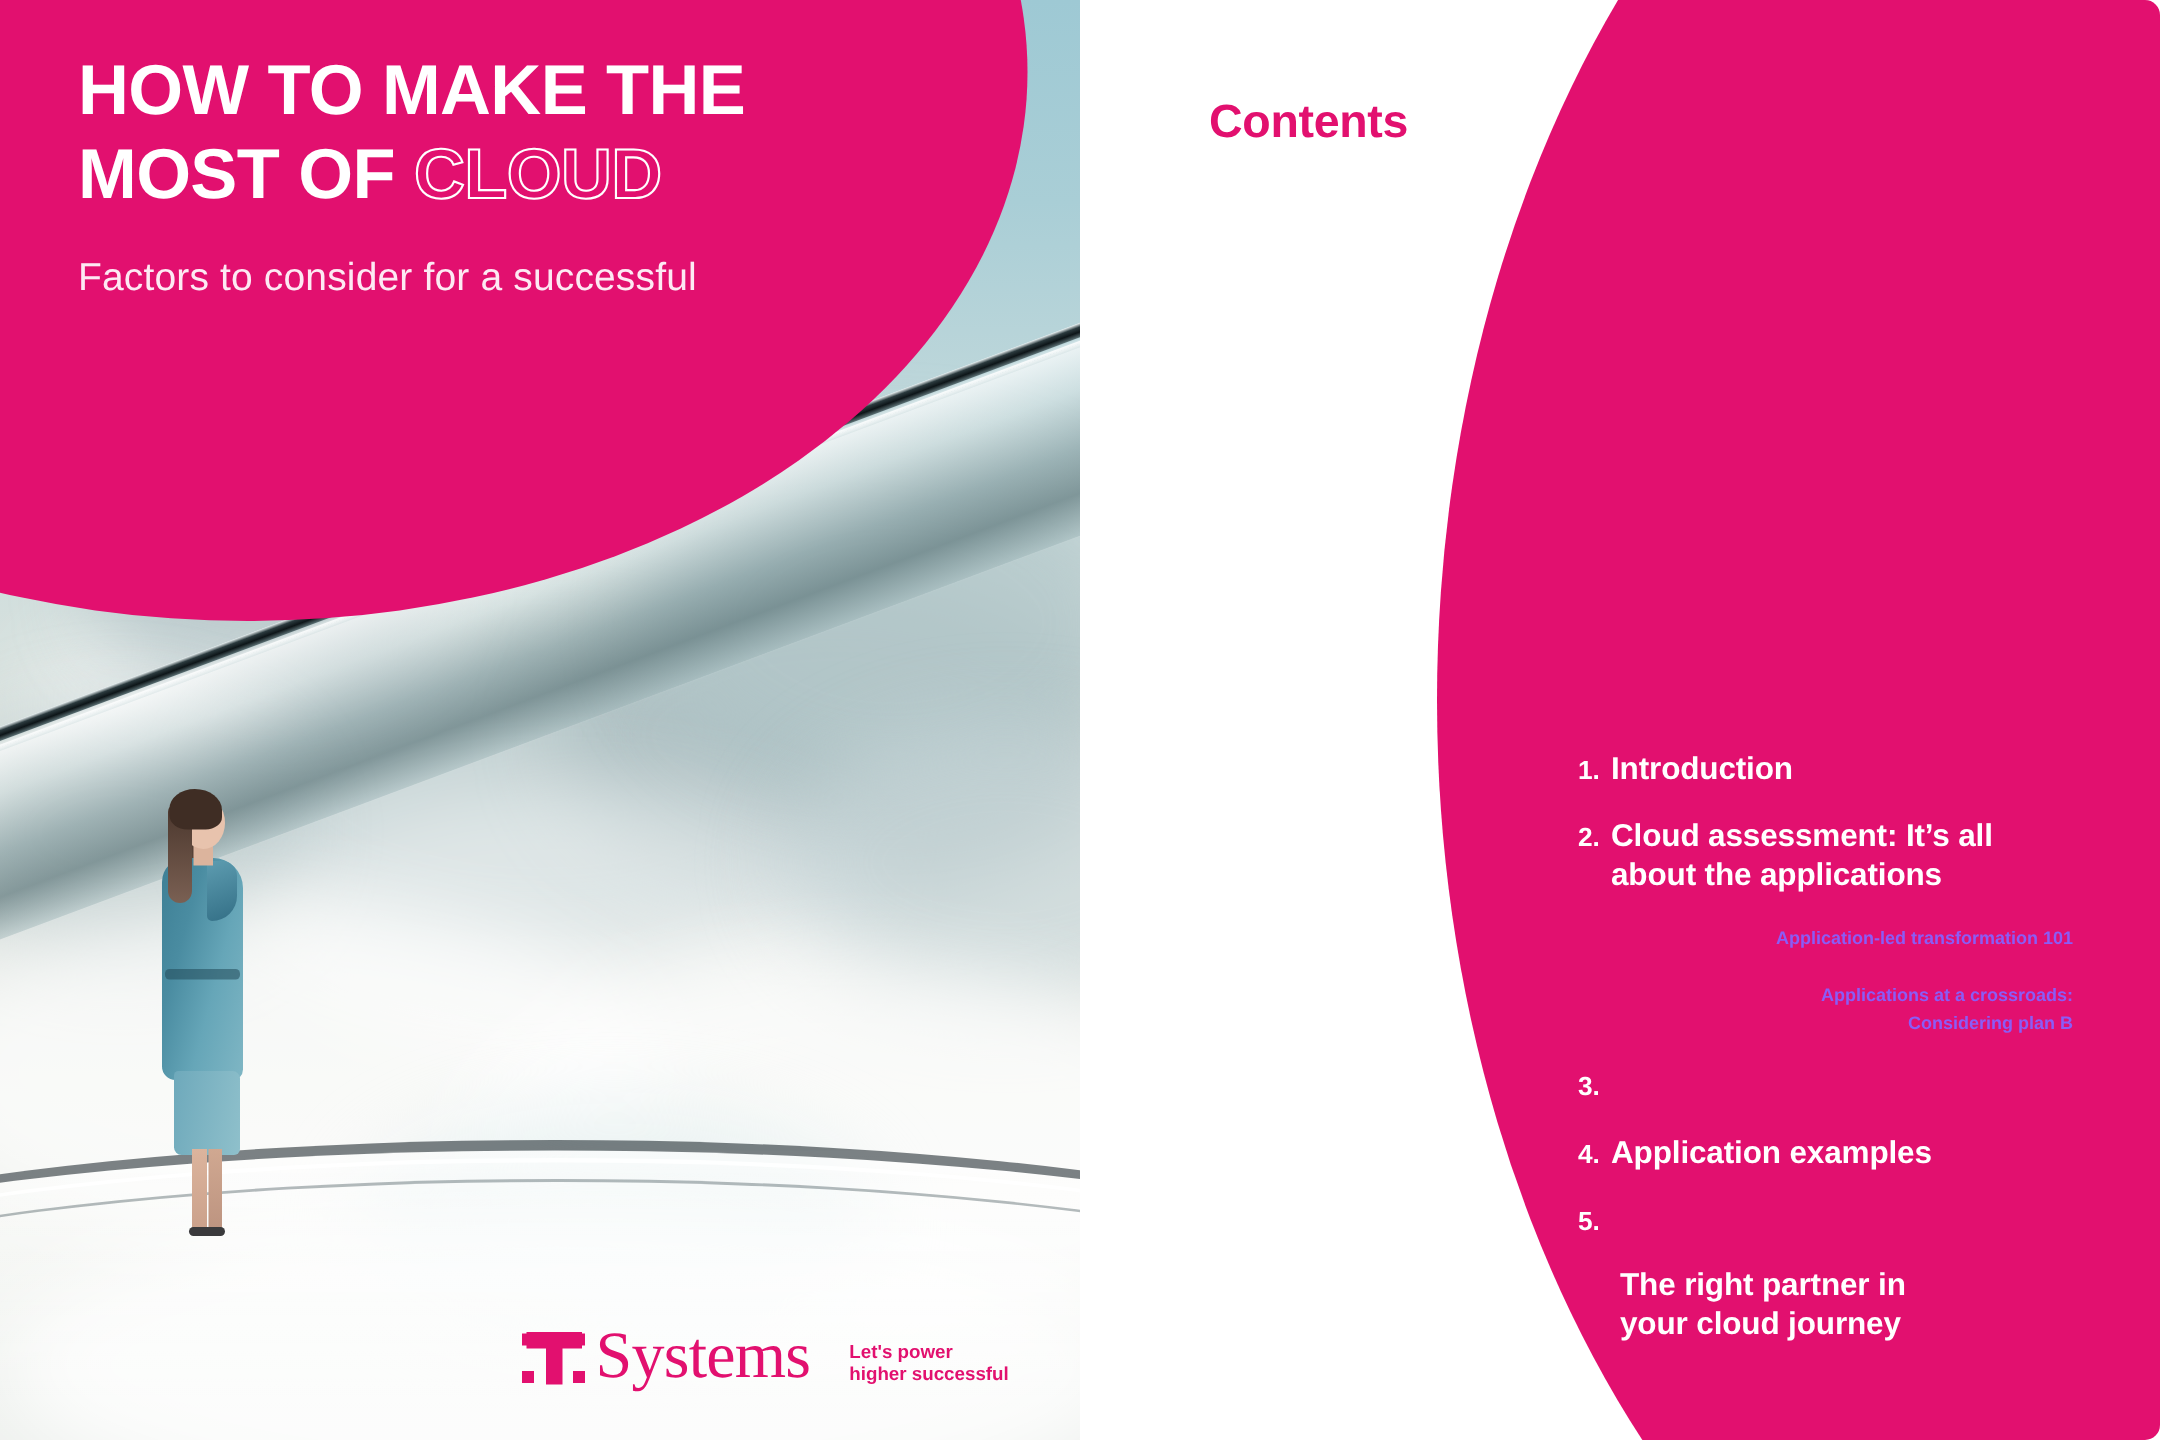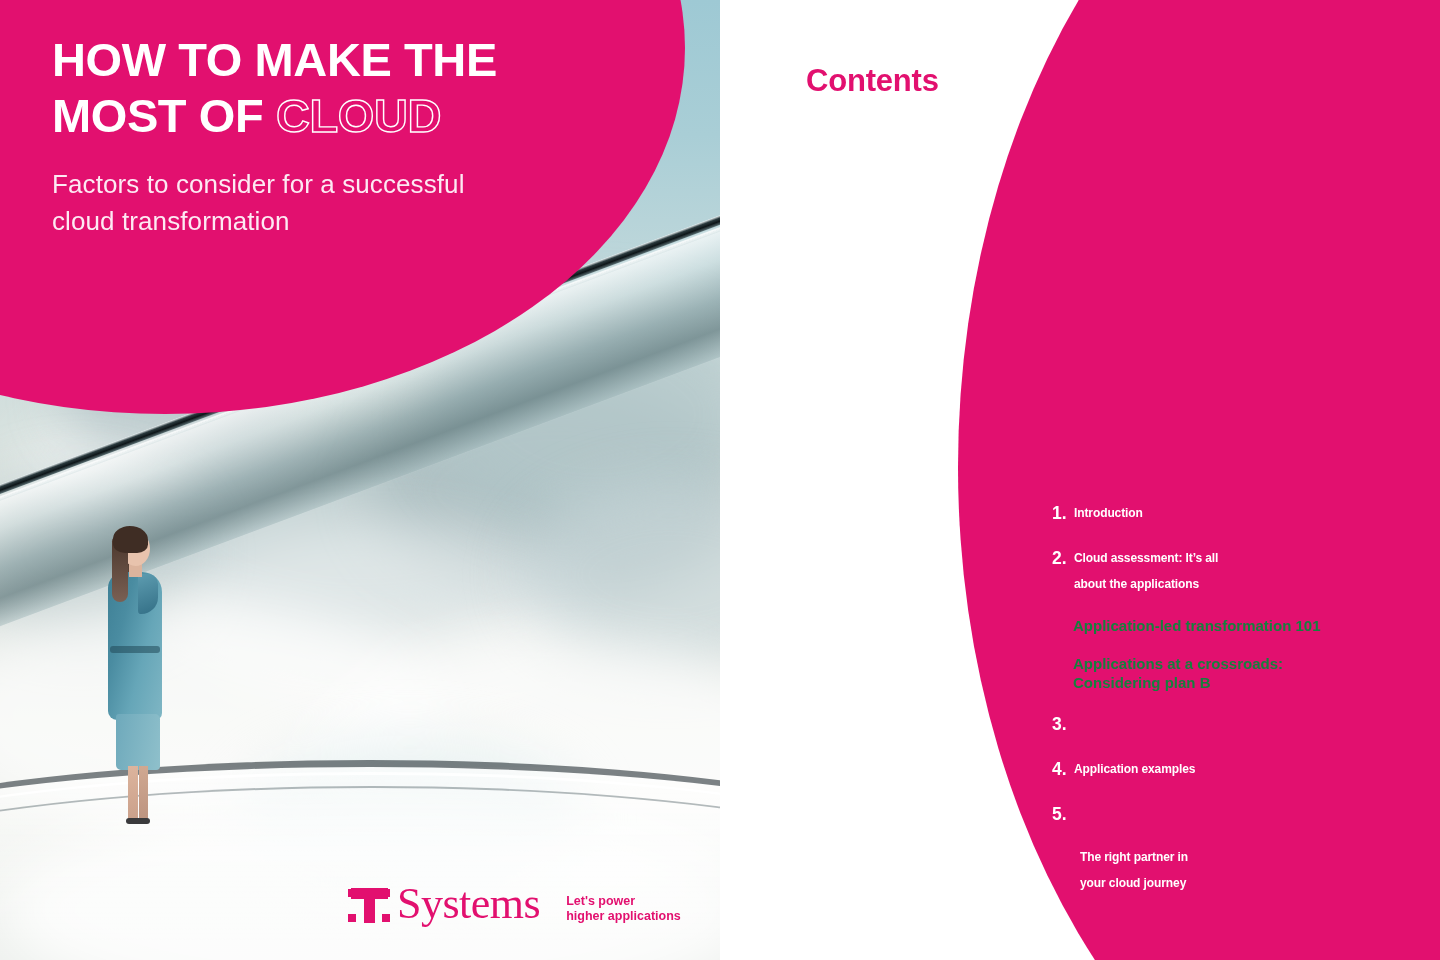--- a/index.html
+++ b/index.html
@@ -158,43 +158,43 @@
   }
   .claim {
     margin-left:26px; margin-top:4px;
     font-size:12.5px; line-height:15px; font-weight:700;
     color:#e2106f;
   }
 
   
   #contents-page {
     position:absolute; left:720px; top:0; width:720px; height:960px;
-    background:#ffffff; overflow:hidden;
+    background:#ffffff; overflow:hidden;border-radius:10px;
   }
   .toc-circle {
     position:absolute; left:238px; top:-268px;
     width:1060px; height:1470px;
     background:#e2106f; border-radius:50%;
   }
   .contents-heading {
     position:absolute; left:86px; top:63px;
     font-size:31px; font-weight:700; color:#e2106f; letter-spacing:-.2px;
   }
   .toc-list { position:absolute; left:332px; top:500px; width:330px; }
   .toc-item { display:flex; margin-bottom:19px; color:#ffffff; }
   .toc-num {
     flex:none; width:22px;
     font-size:17.5px; line-height:26px; font-weight:700;
   }
   .toc-label {
-    font-size:12px; line-height:26px; font-weight:700; letter-spacing:-.1px;
+    font-size:21px; line-height:26px; font-weight:700; letter-spacing:-.1px;
   }
   .toc-sub {
     margin:0 0 19px 21px;
-    font-size:15px; line-height:19px; font-weight:700; color:#15803d;
+    font-size:12px; line-height:19px; font-weight:700; color:#8b5cf6;text-align:right;
   }
   .toc-item.wide .toc-num { width:25px; }
   .toc-item.wide .toc-label { padding-left:3px;margin-top:43px; }
 </style>
 </head>
 <body>
 
 <div id="spread">
 
   <div id="cover">
@@ -239,37 +239,36 @@
     <div class="cover-circle"></div>
 
     <div class="cover-text">
       <div class="title">
         <span>HOW TO MAKE THE</span><br>
         <span>MOST OF</span>
         <span class="outline">CLOUD</span>
       </div>
       <div class="subtitle">
         <span>Factors to consider for a successful</span><br>
-        <span>cloud transformation</span>
       </div>
     </div>
 
     <div class="logo-lockup">
       <div class="tmark">
         <span class="d d1"></span>
           <span class="d d2"></span>
         <span class="d d3"></span>
           <span class="d d4"></span>
         <span class="tbar"></span>
           <span class="tstem"></span>
       </div>
       <div class="wordmark">Systems</div>
       <div class="claim">
         <span>Let's power</span><br>
-        <span>higher applications</span>
+        <span>higher successful</span>
       </div>
     </div>
   </div>
 
   <div id="contents-page">
     <div class="toc-circle"></div>
     <div class="contents-heading">Contents</div>
     <div class="toc-list">
         <div class="toc-item">
           <div class="toc-num">1.</div>

